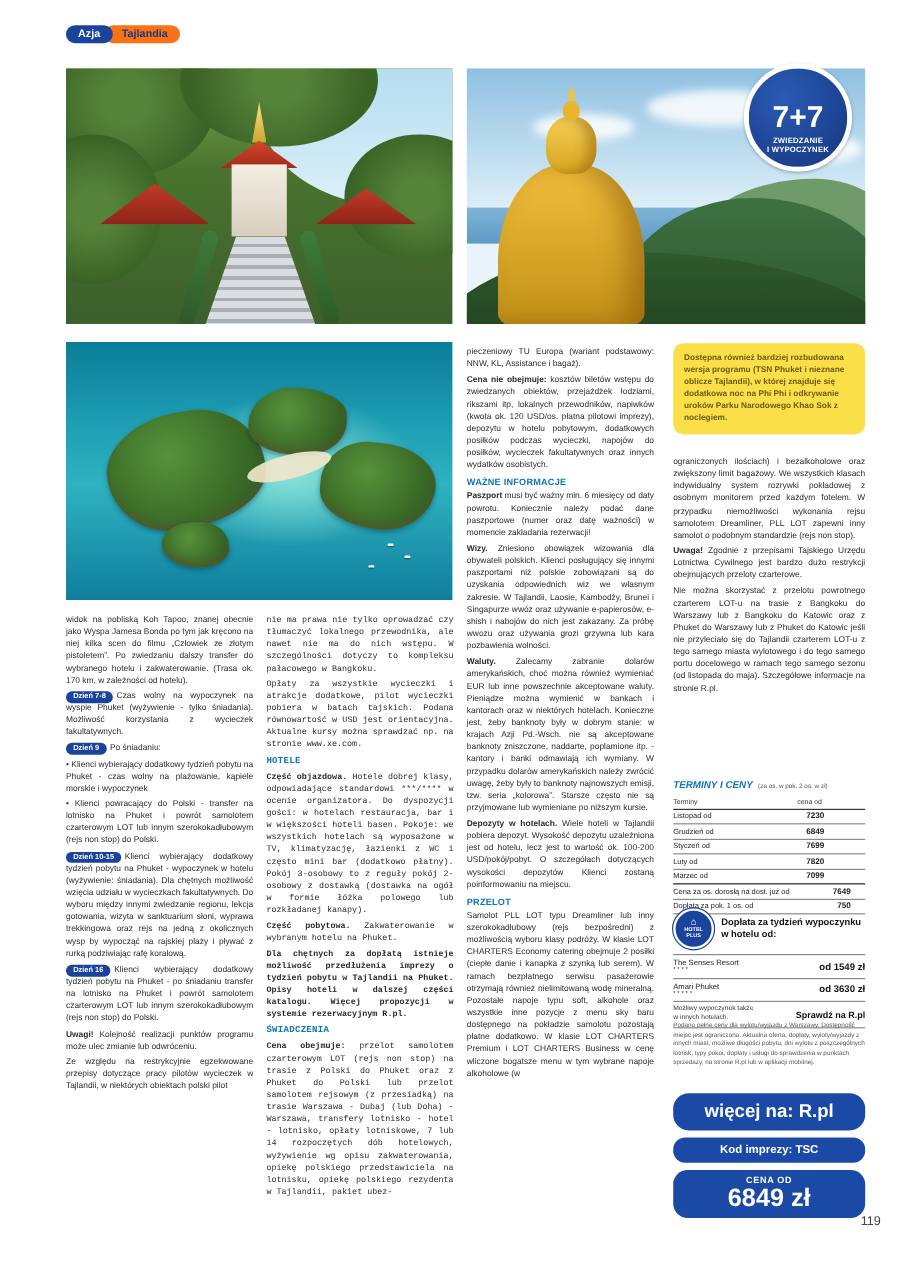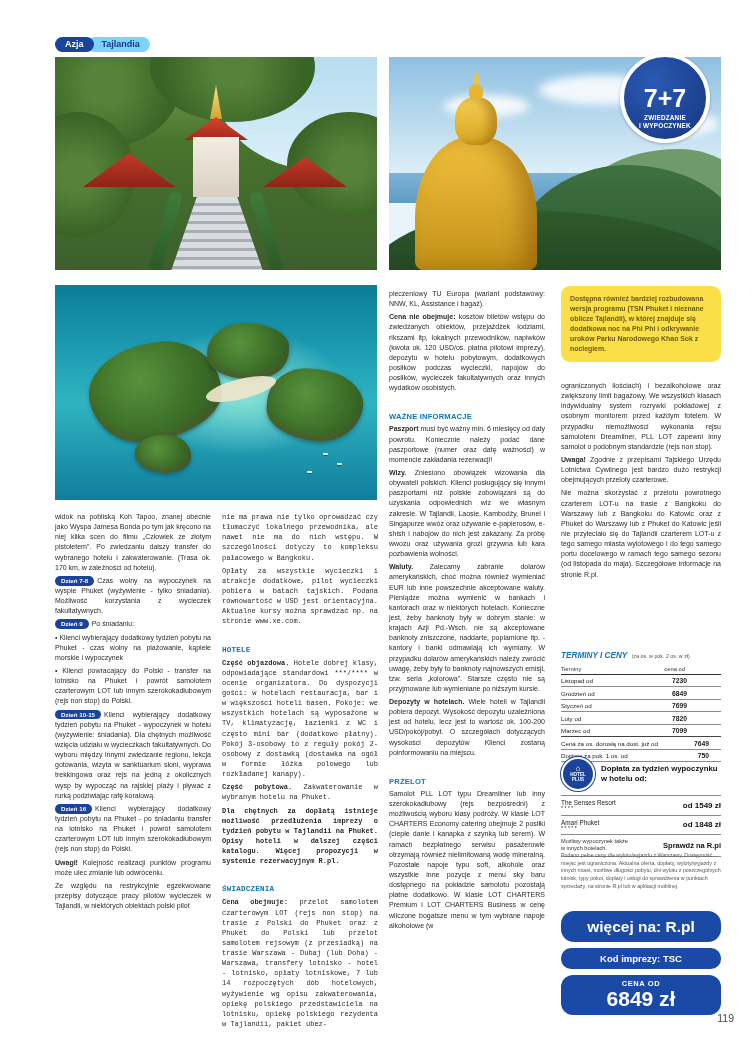--- a/index.html
+++ b/index.html
@@ -1,22 +1,22 @@
 <!DOCTYPE html>
 <html lang="pl"><head>
 <meta charset="utf-8">
 <style>
   html,body{margin:0;padding:0;background:#ffffff;}
   #page{position:relative;width:756px;height:1051px;background:#fff;font-family:"Liberation Sans",sans-serif;overflow:hidden;}
 
   
-  .tags{position:absolute;left:55px;top:21px;display:flex;align-items:center;margin-top:16px;}
+  .tags{position:absolute;left:55px;top:21px;display:flex;align-items:center;}
   .tag{font-size:9px;font-weight:bold;padding:2.5px 10px 3px;border-radius:9px;line-height:1;}
   .tag-region{background:#1a449c;color:#fff;position:relative;z-index:2;}
-  .tag-country{background:#7dd3fc;color:#163a86;margin-left:-7px;padding-left:15px;z-index:1;text-align:right;}
+  .tag-country{background:#f97316;color:#163a86;margin-left:-7px;padding-left:15px;z-index:1;text-align:right;}
 
   
   .photo{position:absolute;overflow:hidden;}
   .photo-temple{left:55px;top:57px;width:322px;height:213px;background:linear-gradient(180deg,#7aa34c 0%,#49742e 40%,#3c5f2c 100%);}
   .tp-sky{position:absolute;right:0;top:0;width:160px;height:115px;background:linear-gradient(180deg,#b5ddf0,#ddf0f9);border-radius:0 0 0 70%;}
   .tp-blob{position:absolute;background:radial-gradient(circle,#55833a 20%,#3a6326 72%);border-radius:50%;}
   .tp-f1{left:-25px;top:-35px;width:150px;height:125px;}
   .tp-f2{left:95px;top:-45px;width:165px;height:110px;}
   .tp-f3{right:-35px;top:55px;width:125px;height:105px;}
   .tp-f4{left:-35px;top:55px;width:115px;height:125px;}
@@ -63,21 +63,21 @@
   .b77-l1,.b77-l2{font-size:6.4px;font-weight:700;line-height:1.25;letter-spacing:.2px;}
   .b77-l1{margin-top:3px;}
 
   
   .col{position:absolute;width:156px;text-align:justify;font-size:7px;line-height:1.45;color:#2a2a2a;}
   .c1{left:55px;top:512px;}
   .c2{left:222px;top:512px;font-family:Liberation Mono, monospace;}
   .c3{left:389px;top:289px;}
   .c4t{left:561px;top:381px;width:160px;}
   .col p{margin:0 0 3px;}
-  .sec{font-size:7.6px;color:#0e76bc;margin:18px 0 2px;font-weight:700;letter-spacing:.2px;}
+  .sec{font-size:7.6px;color:#0e76bc;margin:3px 0 2px;font-weight:700;letter-spacing:.2px;}
   .day{display:inline-block;background:#1a449c;color:#fff;font-weight:700;font-size:6.2px;padding:1px 6px 1.5px;border-radius:8px;margin-right:3px;white-space:nowrap;line-height:1.2;}
   .lead{font-weight:700;}
   .boldp{font-weight:700;}
 
   
   .ybox{position:absolute;left:561px;top:286px;width:160px;box-sizing:border-box;background:#fbdf49;border-radius:9px;padding:8px 9px;font-size:6.9px;line-height:1.45;color:#6b5a14;font-weight:600;}
 
   
   .pricing{position:absolute;left:561px;top:644px;width:160px;}
   .pt-title{color:#0e76bc;font-weight:800;font-size:8.2px;font-style:italic;}
@@ -271,21 +271,21 @@
         <div class="hp-name">The Senses Resort</div>
         <div class="hp-stars">****</div>
       </div>
       <div class="hp-price">od 1549 zł</div>
     </div>
     <div class="hp-row">
       <div>
         <div class="hp-name">Amari Phuket</div>
         <div class="hp-stars">*****</div>
       </div>
-      <div class="hp-price">od 1848 zł</div>
+      <div class="hp-price">od 3630 zł</div>
     </div>
     <div class="hp-row hp-last">
       <div class="hp-note">Możliwy wypoczynek także w innych hotelach.</div>
       <div class="hp-action">Sprawdź na R.pl</div>
     </div>
   </div>
 
   <div class="fine">Podano pełne ceny dla wylotu/wyjazdu z Warszawy. Dostępność miejsc jest ograniczona. Aktualna oferta, dopłaty, wyloty/wyjazdy z innych miast, możliwe długości pobytu, dni wylotu z poszczególnych lotnisk, typy pokoi, dopłaty i usługi do sprawdzenia w punktach sprzedaży, na stronie R.pl lub w aplikacji mobilnej.</div>
 
   <div class="btnblue btn-more">więcej na: R.pl</div>

